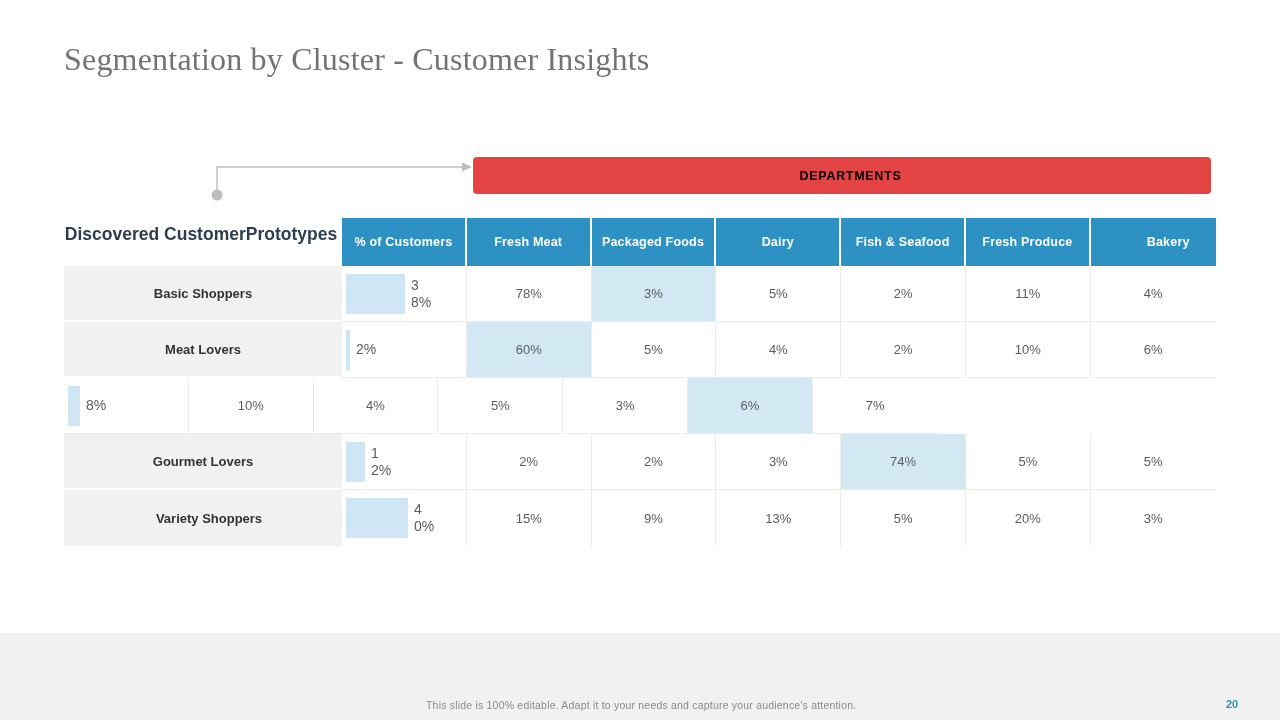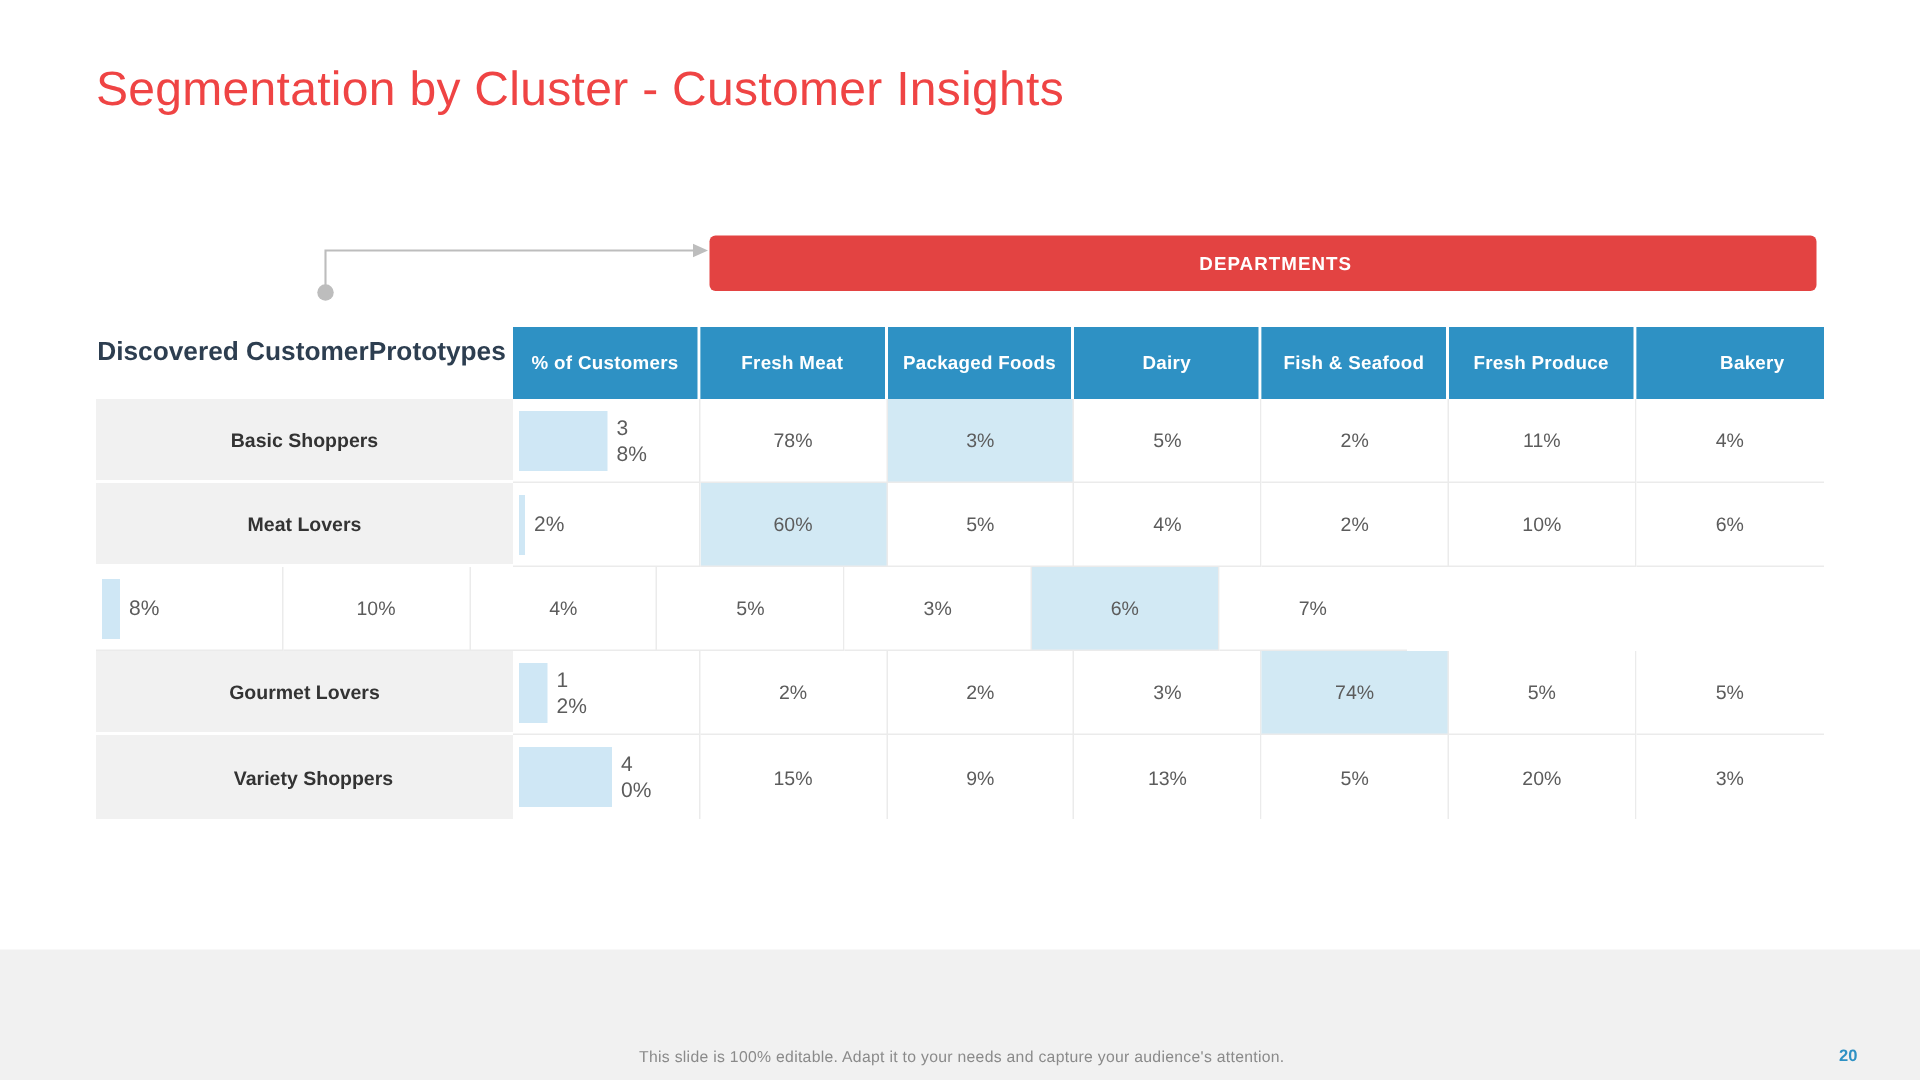--- a/index.html
+++ b/index.html
@@ -23,23 +23,24 @@
   }
 
   
   #page-title {
     position: absolute;
     left: 64px;
     top: 36px;
     font-size: 32px;
     line-height: 46px;
     font-weight: 400;
-    color: #ef4444;
+    color: #737373;
     letter-spacing: 0.2px;
     white-space: nowrap;
+    font-family: Liberation Serif, serif;
   }
 
   
   #connector {
     position: absolute;
     left: 210px;
     top: 158px;
     width: 270px;
     height: 44px;
     pointer-events: none;
@@ -52,21 +53,21 @@
     top: 157px;
     width: 738px;
     height: 37px;
     background: #e34342;
     border-radius: 4px;
     display: flex;
     align-items: center;
     justify-content: center;
   }
   #departments-banner .banner-label {
-    color: #ffffff;
+    color: #000000;
     font-size: 12.5px;
     font-weight: bold;
     letter-spacing: 0.7px;
     margin-left: 17px;
   }
 
   
   #left-heading {
     position: absolute;
     left: 64px;

